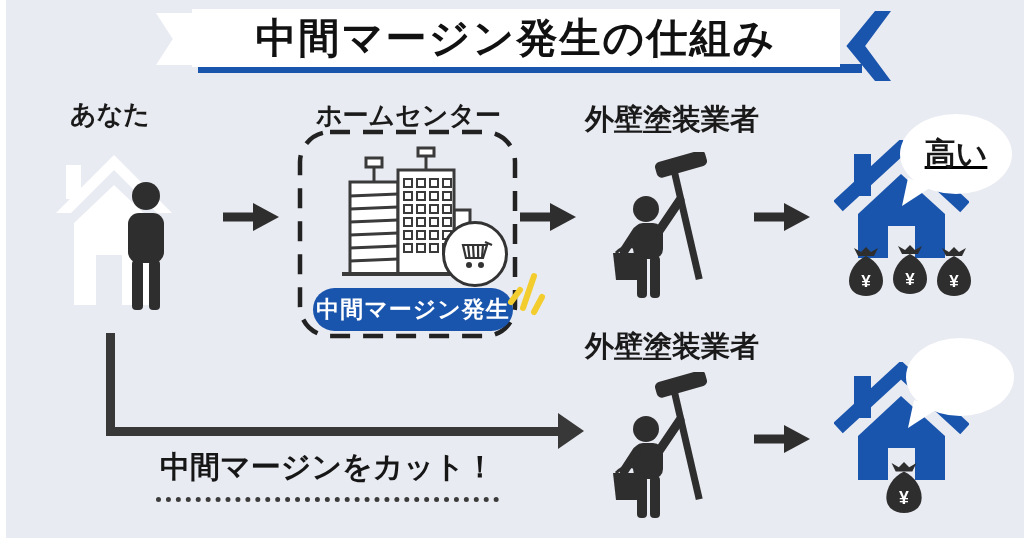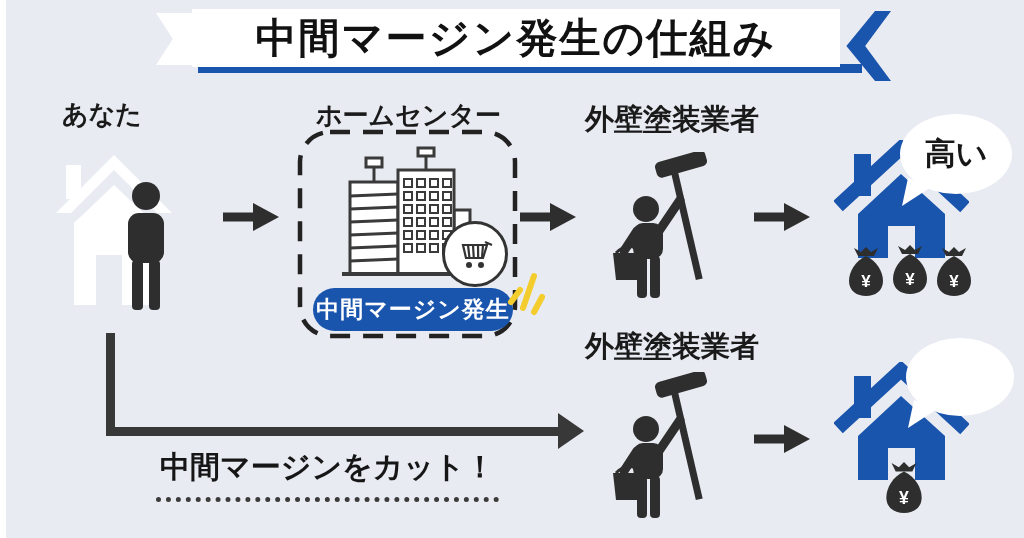--- a/index.html
+++ b/index.html
@@ -12,36 +12,36 @@
     clip-path:polygon(100% 0,100% 100%,0 100%,42% 50%,0 0);}
   .banner-body{left:186px;top:9px;width:648px;height:58px;background:#ffffff;
     display:flex;align-items:center;justify-content:center;}
   .banner-title{font-size:41px;font-weight:bold;color:#111;letter-spacing:2px;white-space:nowrap;}
   .banner-underline{left:192px;top:64px;width:664px;height:9px;background:#1a55ad;}
   .banner-chevron{left:838px;top:11px;width:47px;height:70px;background:#1a55ad;
     clip-path:polygon(100% 0,45% 50%,100% 100%,66% 100%,5% 50%,66% 0);}
 
   
   .lbl{font-weight:bold;color:#1a1a1a;text-align:center;white-space:nowrap;}
-  .lbl-you{left:36px;top:97px;width:120px;font-size:26px;}
+  .lbl-you{left:44px;top:97px;width:120px;font-size:26px;}
   .lbl-hc{left:295px;top:98px;width:215px;font-size:26px;text-align:center;}
   .lbl-con-top{left:566px;top:100px;width:200px;font-size:29px;}
   .lbl-con-bot{left:566px;top:327px;width:200px;font-size:29px;}
 
   
   .margin-badge{left:307px;top:288px;width:200px;height:43px;border-radius:22px;
     background:#1a55ad;color:#fff;font-size:23px;font-weight:bold;display:flex;
     align-items:center;justify-content:center;letter-spacing:1px;z-index:3;white-space:nowrap;text-align:center;}
 
   
   .cart-circle{left:436px;top:221px;width:66px;height:66px;border-radius:50%;background:#fff;
     border:3px solid #333;box-sizing:border-box;display:flex;align-items:center;justify-content:center;z-index:2;}
 
   
-  .bubble{background:#fff;border-radius:50%;display:flex;align-items:center;justify-content:center;z-index:4;}
+  .bubble{background:#fff;border-radius:50%;display:flex;align-items:center;justify-content:center;z-index:4;text-decoration:underline;}
   .bubble-hi{left:894px;top:114px;width:112px;height:80px;}
   .bubble-lo{left:900px;top:338px;width:108px;height:78px;}
   .bubble-txt{font-size:31px;font-weight:bold;color:#171717;}
   .bubble-tail{position:absolute;left:2px;bottom:-12px;width:30px;height:28px;background:#fff;
     clip-path:polygon(0 100%,20% 0,100% 30%);}
 
   
   .vline{left:100px;top:333px;width:9px;height:100px;background:#383838;}
   .hline{left:100px;top:427px;width:452px;height:9px;background:#383838;}
   .ahead{left:552px;top:413px;width:0;height:0;border-left:26px solid #383838;

